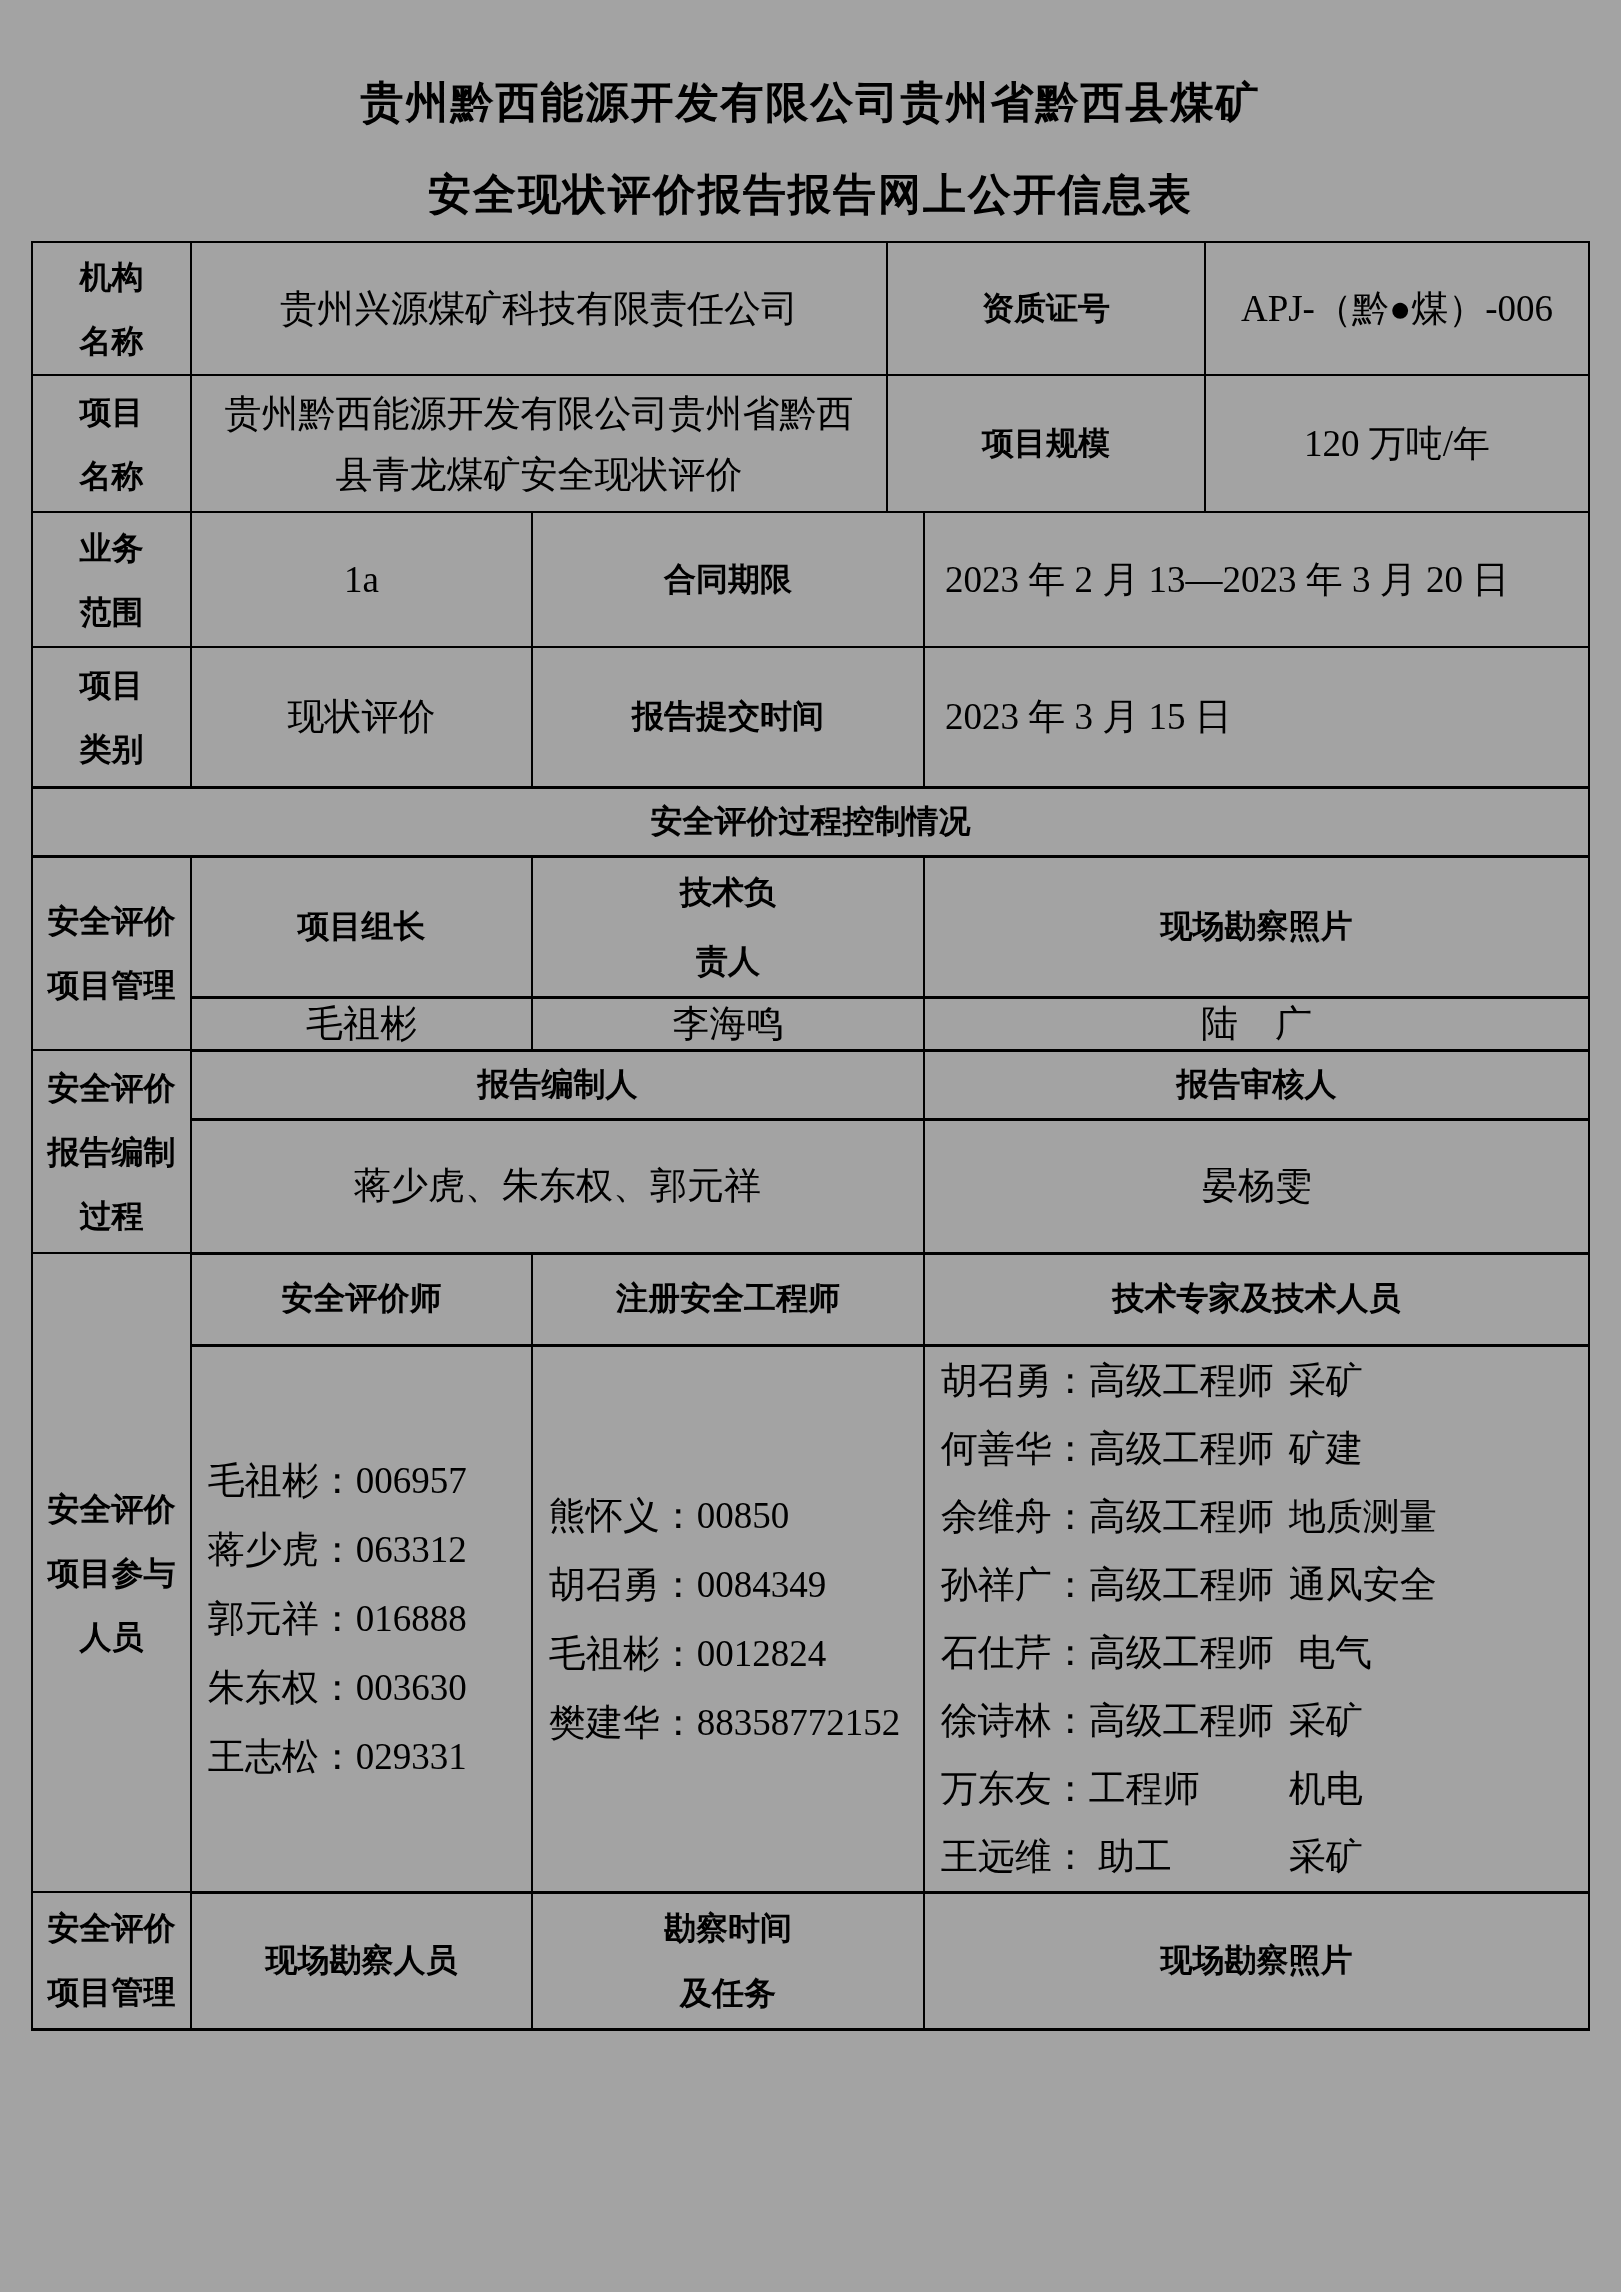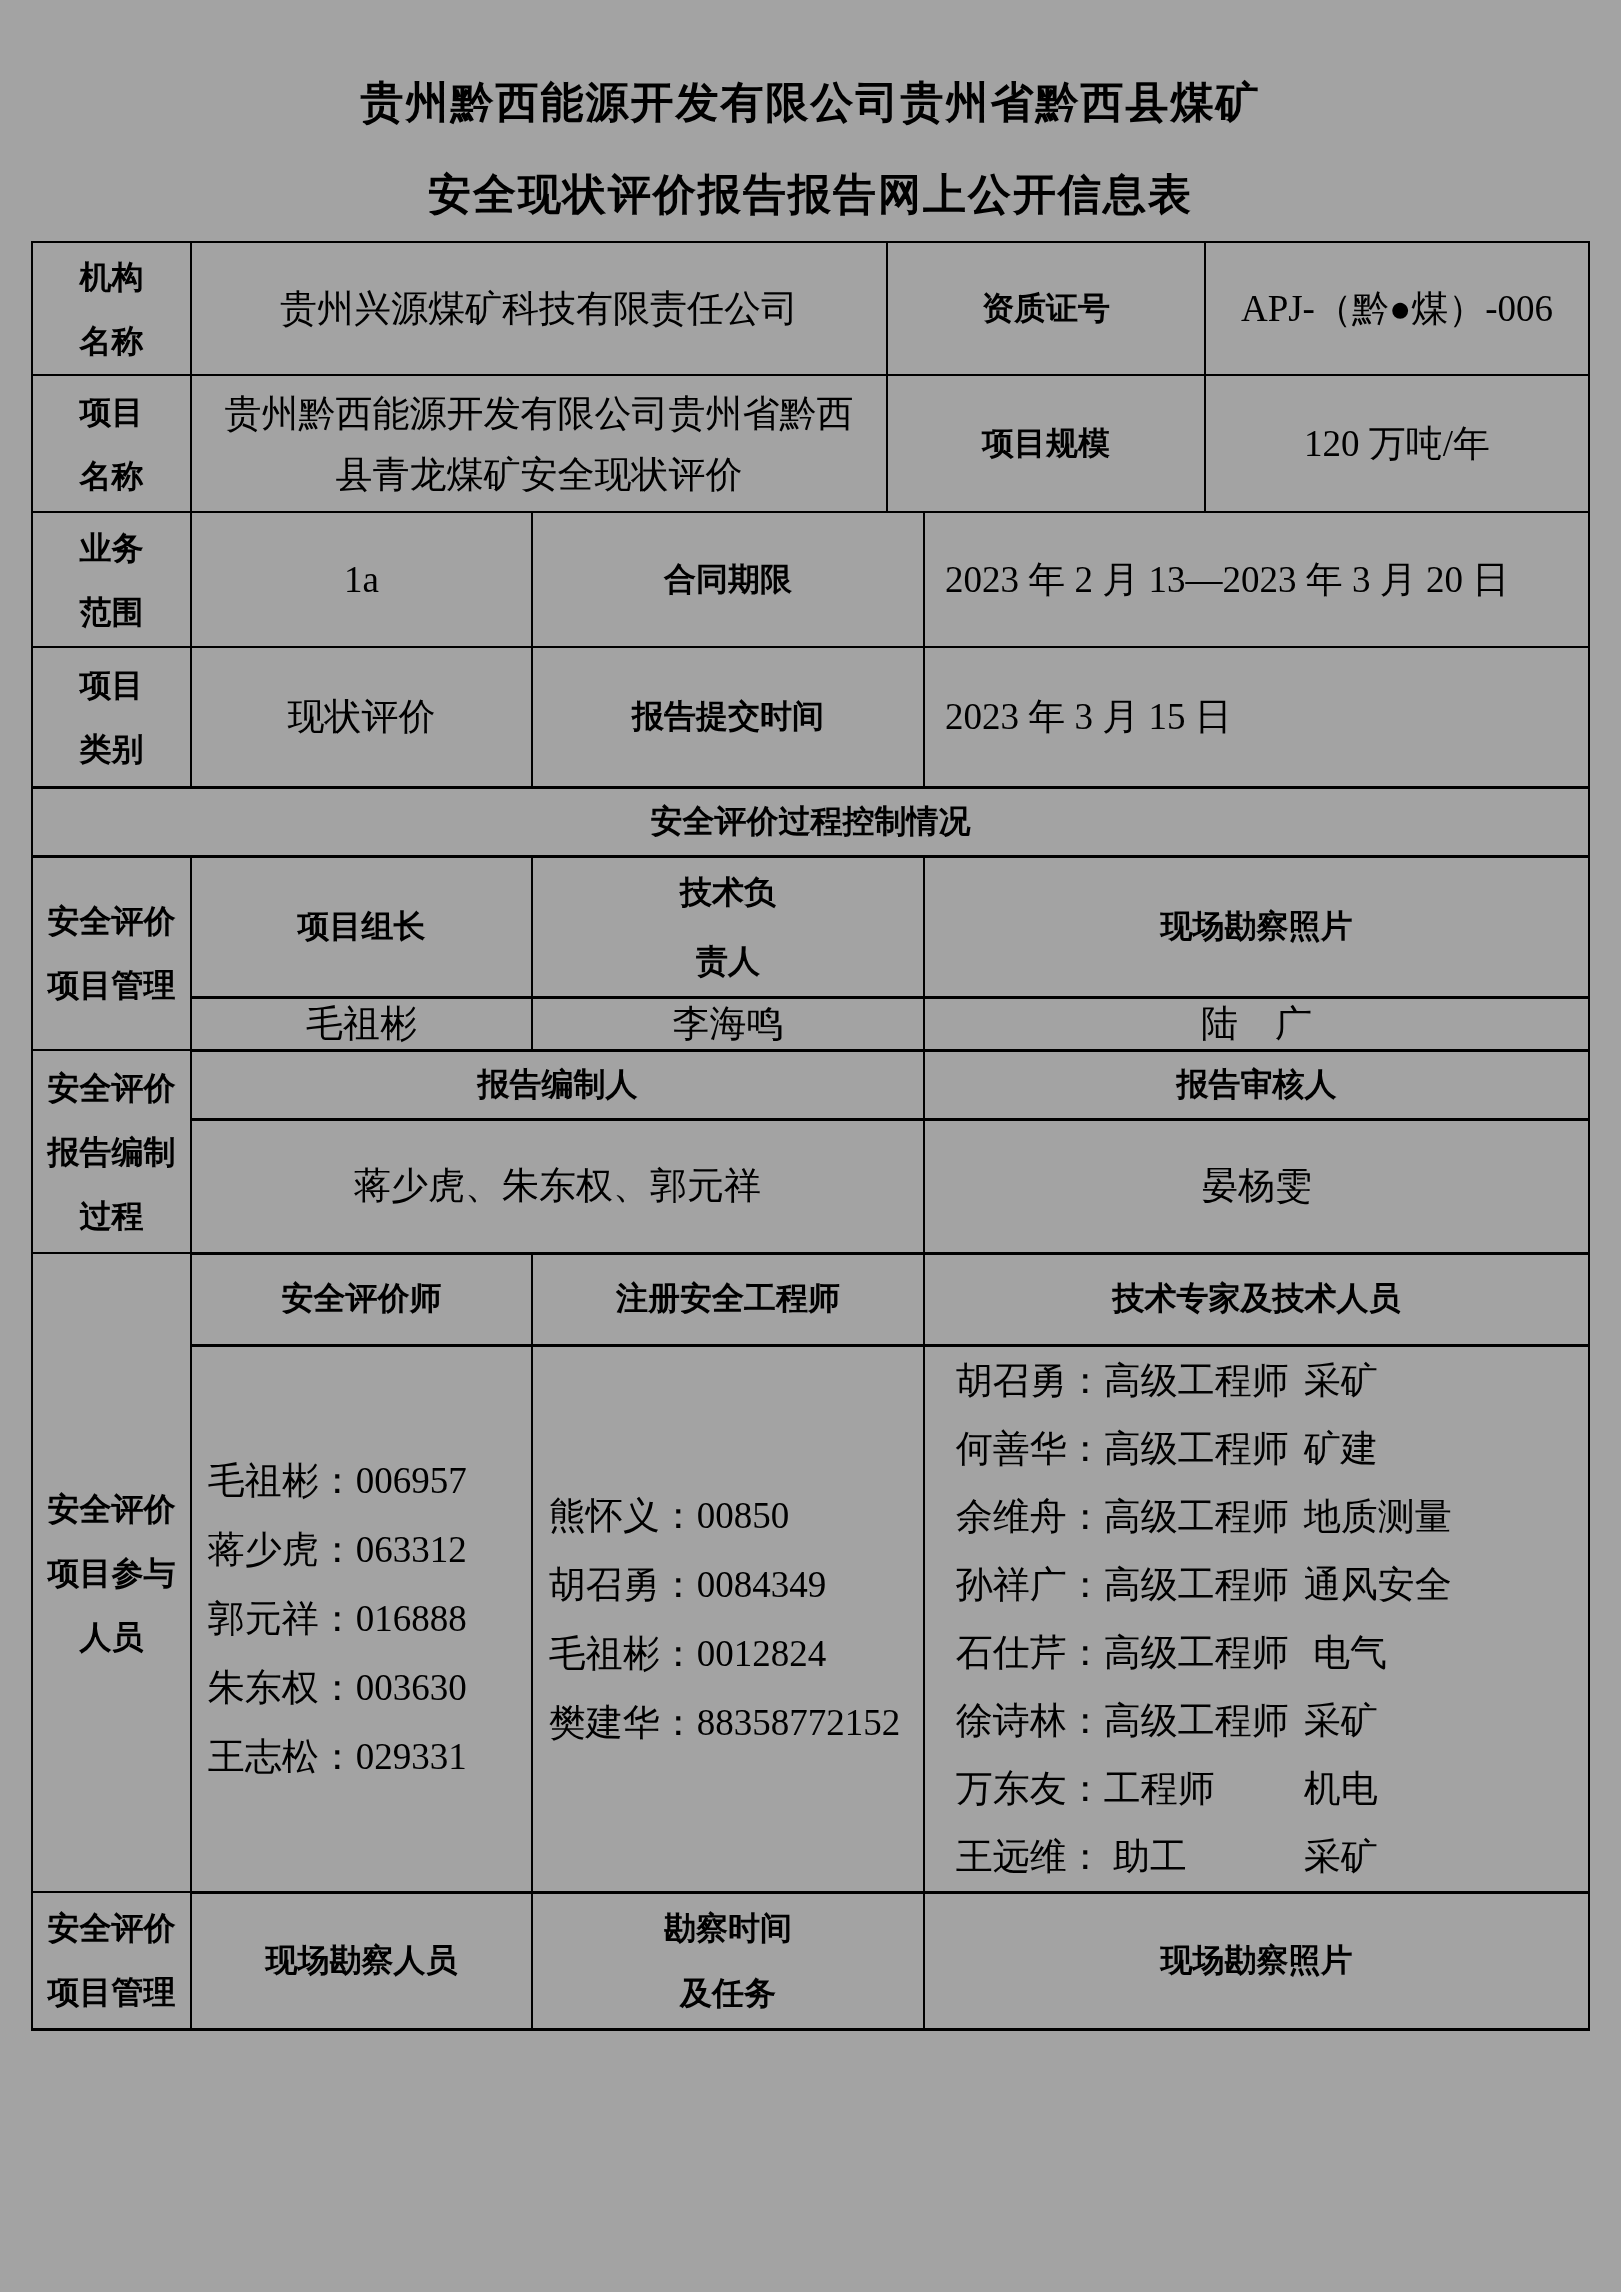--- a/index.html
+++ b/index.html
@@ -39,21 +39,21 @@
   td.val-left{text-align:left;padding-left:20px;}
   td.bb-thick{border-bottom-width:3.9px;}
   td.list{
     text-align:left;vertical-align:middle;
   }
   .list-inner{
     display:flex;flex-direction:column;justify-content:center;
     height:100%;padding-left:15.7px;
   }
   .list-inner div{line-height:69px;white-space:pre;}
-  .experts .list-inner div{line-height:68px;display:flex;margin-left:15px;}
+  .experts .list-inner div{line-height:68px;display:flex;}
   .exp-person{display:inline-block;width:348px;white-space:pre;text-align:left;}
   .exp-field{white-space:pre;}
 </style>
 </head>
 <body>
 
 <div class="page">
 
   <div class="title-block">
     <div class="title-line">贵州黔西能源开发有限公司贵州省黔西县煤矿</div>

